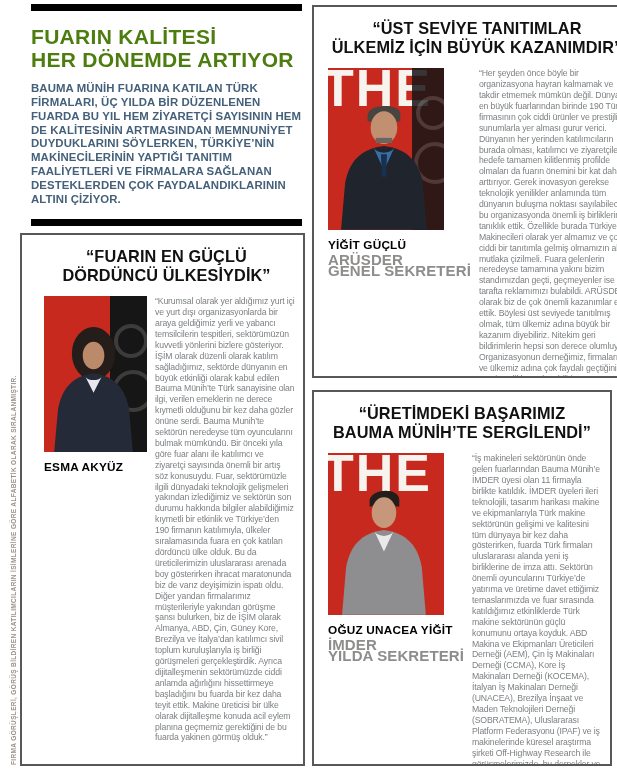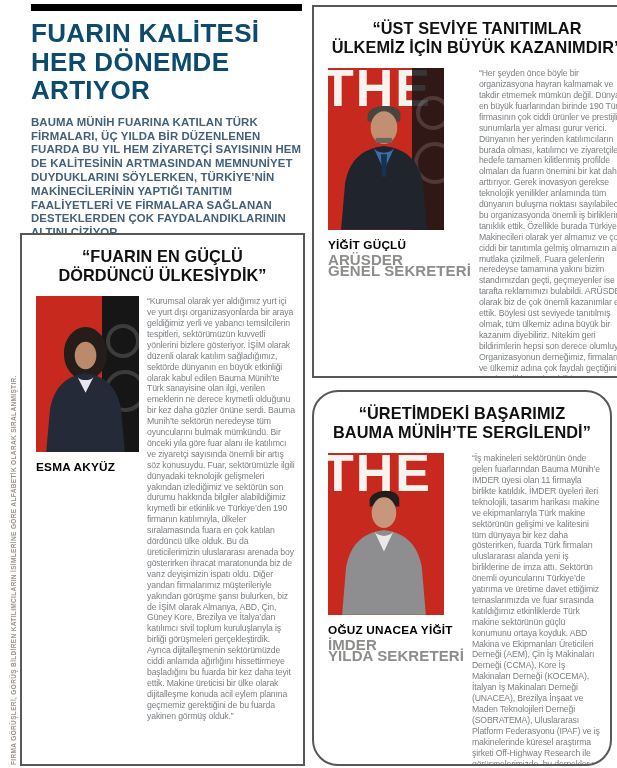--- a/index.html
+++ b/index.html
@@ -14,33 +14,33 @@
     position:absolute; left:10px; top:765px; width:525px;
     transform:rotate(-90deg); transform-origin:0 0;
     font-size:6.5px; font-weight:bold; letter-spacing:.35px;
     color:#98928a; white-space:nowrap;
   }
 
   
   .header { position:absolute; left:31px; top:4px; width:271px; }
   .rule { height:7px; background:#000; }
   .header-title {
-    margin:8px 0 11px; font-size:26px; line-height:1.1; font-weight:bold;
-    letter-spacing:.3px; color:#0c4a6e; white-space:pre-line;
+    margin:14px 0 11px; font-size:21px; line-height:1.1; font-weight:bold;
+    letter-spacing:.3px; color:#4d7c0f; white-space:pre-line;
   }
   .intro {
     color:#44607a; font-weight:bold; font-size:11.4px; line-height:13.8px;
     letter-spacing:.1px; margin-bottom:13px;margin-top:11px;
   }
 
   
   .card { position:absolute; background:#fff; border:2px solid #585858; overflow:hidden; }
-  .card-left  { left:20px;  top:233px; width:285px; height:533px; }
+  .card-left  { left:20px;  top:233px; width:285px; height:533px;padding-left:8px; }
   .card-rtop  { left:312px; top:5px;   width:330px; height:373px; }
-  .card-rbot  { left:312px; top:390px; width:300px; height:376px;border-radius:26px; }
+  .card-rbot  { left:312px; top:390px; width:300px; height:376px; }
   .card-title {
     text-align:center; font-weight:bold; color:#111;
     font-size:16.3px; line-height:1.14; letter-spacing:.1px;
     margin:12px 6px 10px; white-space:pre-line;
   }
   .card-cols { display:flex; padding:2px 8px 0 14px; gap:8px; }
   .left-col { flex:none; }
   .quote {
     flex:1; color:#7d8083; font-size:8.7px; line-height:10.9px;
     letter-spacing:-.15px; text-align:left;

